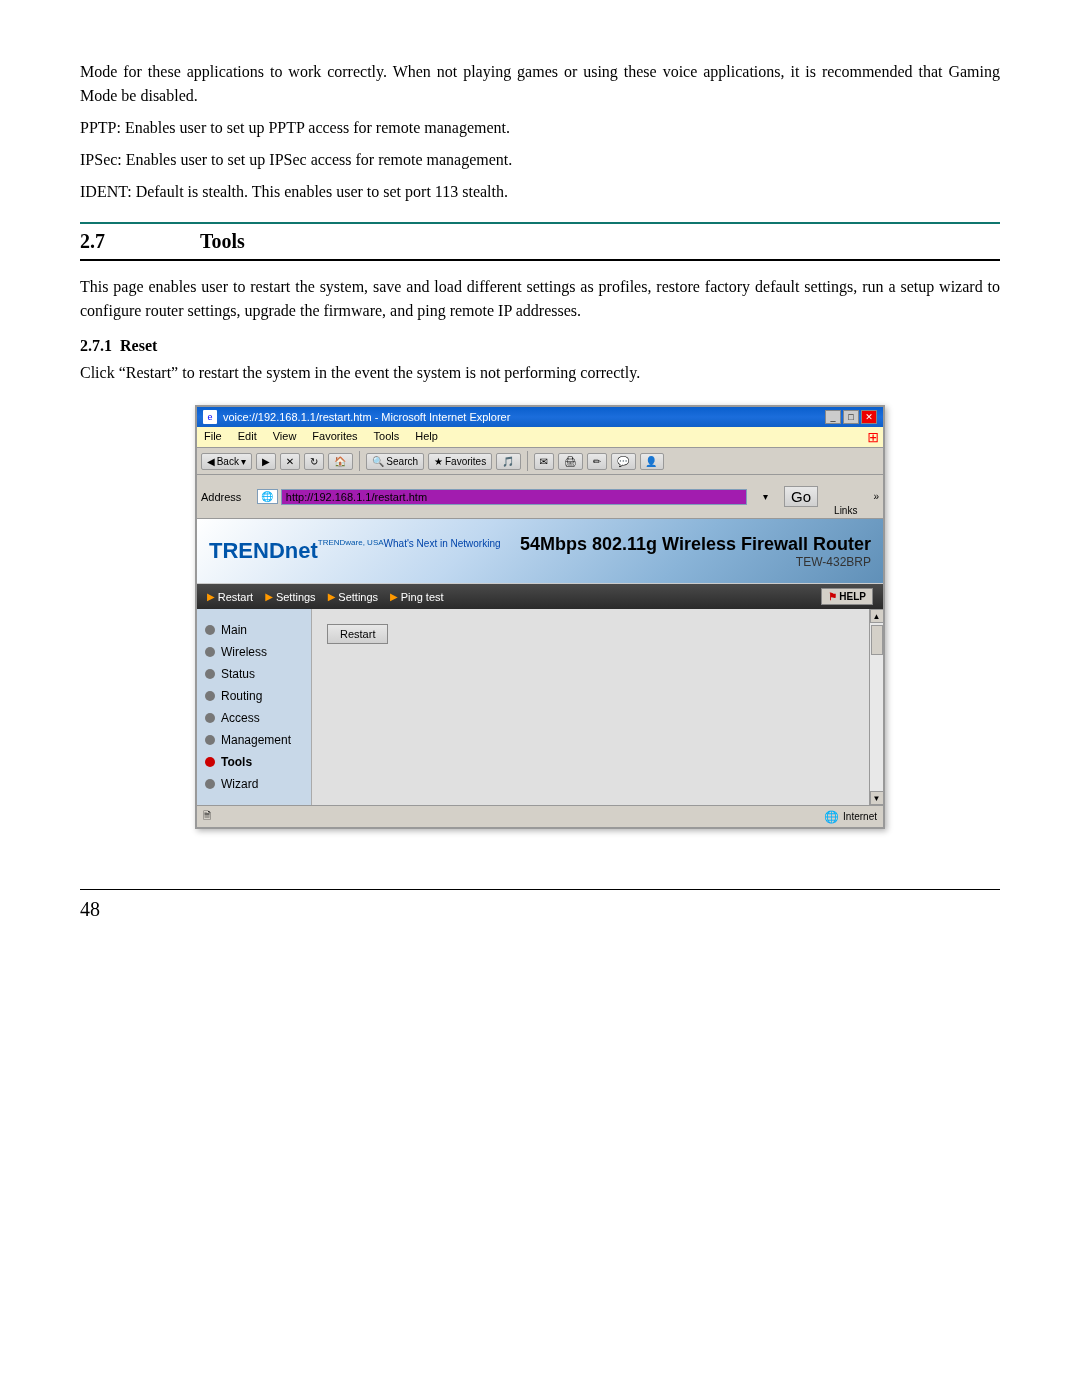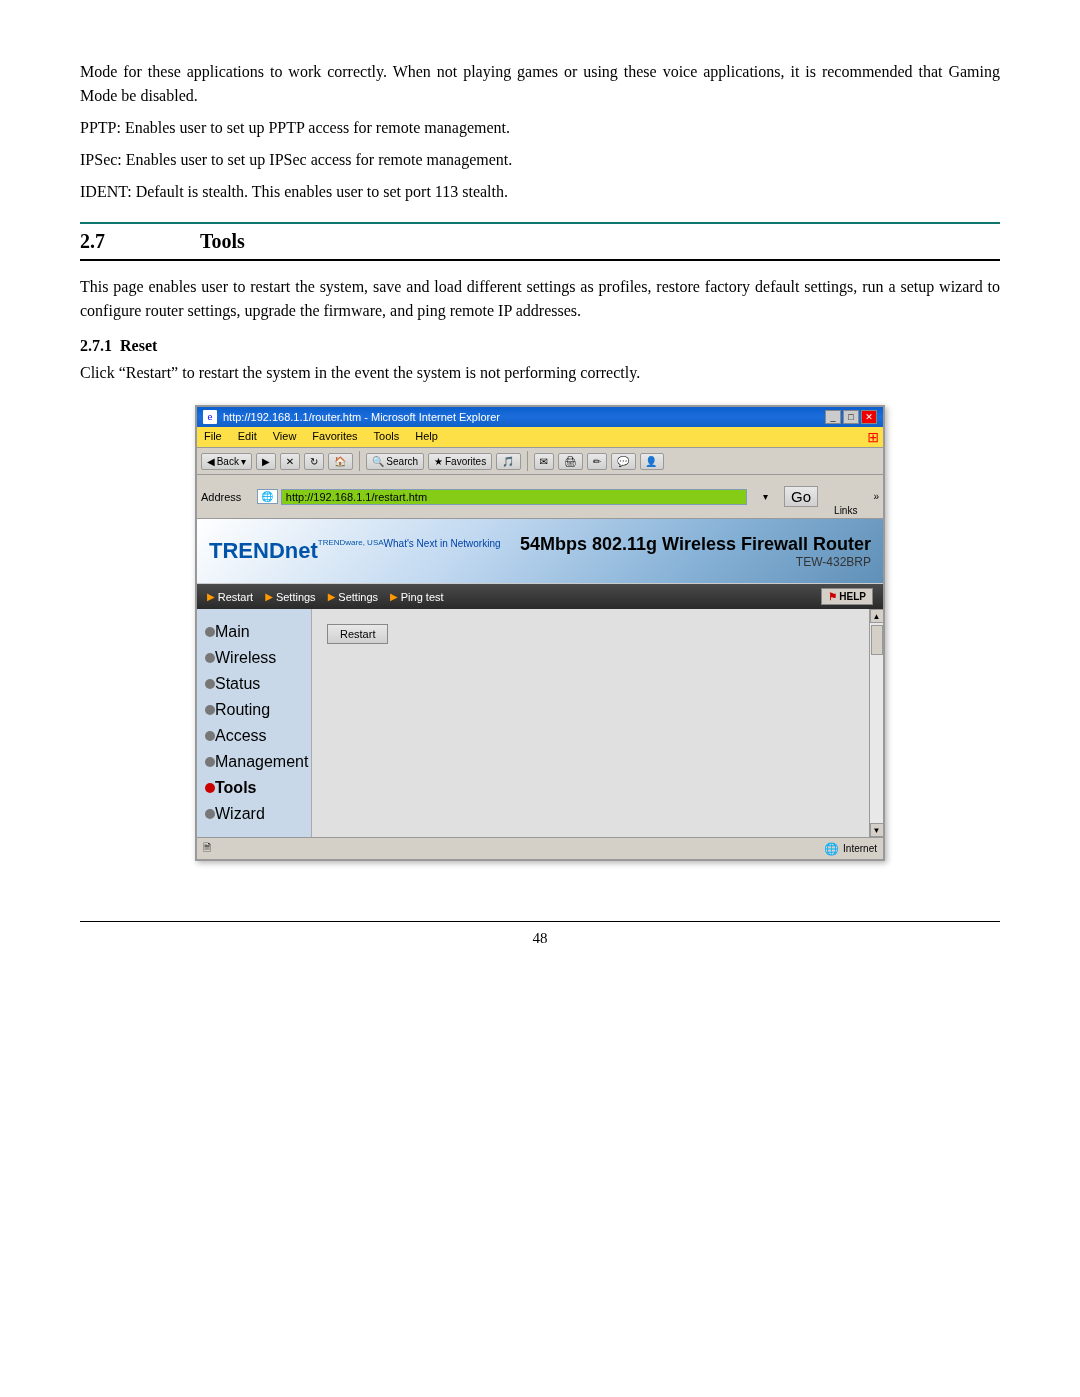--- a/index.html
+++ b/index.html
@@ -39,23 +39,23 @@
       font-weight: bold;
       margin: 14px 0 6px 0;
       font-size: 16px;
     }
     .bottom-rule {
       border: none;
       border-top: 1px solid #000;
       margin-top: 60px;
     }
     .page-number {
-      text-align: center;
+      text-align: left;
       margin-top: 8px;
-      font-size: 15px;
+      font-size: 20px;
     }
 
     
     .browser-window {
       border: 2px solid #999;
       width: 690px;
       margin: 20px auto;
       font-family: Arial, sans-serif;
       font-size: 11px;
       background: #fff;
@@ -97,21 +97,21 @@
       border: 1px solid #888;
       display: flex;
       align-items: center;
       justify-content: center;
       font-size: 9px;
       color: #000;
       cursor: pointer;
     }
     .titlebar-btn.close { background: #e00; color: #fff; }
     .browser-menubar {
-      background: #fde047;
+      background: #fef9c3;
       padding: 2px 4px;
       display: flex;
       gap: 10px;
       border-bottom: 1px solid #999;
       font-size: 11px;
     }
     .menu-item { cursor: pointer; padding: 1px 3px; }
     .browser-toolbar {
       background: #d4d0c8;
       padding: 3px 4px;
@@ -137,21 +137,21 @@
       padding: 2px 4px;
       display: flex;
       align-items: center;
       gap: 16px;
       border-bottom: 1px solid #999;
       font-size: 11px;
     }
     .address-label { font-size: 11px; }
     .address-input {
       flex: 1;
-      background: #84cc16;
+      background: #a21caf;
       border: 1px solid #7f9db9;
       padding: 1px 4px;
       font-size: 11px;
       display: flex;
       align-items: center;
     }
     .address-go { 
       background: linear-gradient(to bottom, #e8e8e8, #d0d0d0);
       border: 1px solid #999;
       padding: 1px 6px;
@@ -242,24 +242,24 @@
     .router-sidebar {
       width: 115px;
       background: #c8d8e8;
       padding: 10px 0;
       border-right: 1px solid #aaa;
     }
     .sidebar-item {
       display: flex;
       align-items: center;
       padding: 4px 8px;
-      font-size: 16px;
-      font-family: Arial, sans-serif;
-      cursor: pointer;
-      gap: 0;
+      font-size: 12px;
+      font-family: Arial, sans-serif;
+      cursor: pointer;
+      gap: 6px;
     }
     .sidebar-item.active {
       font-weight: bold;
     }
     .sidebar-dot {
       width: 10px;
       height: 10px;
       border-radius: 50%;
       background: #888;
       flex-shrink: 0;
@@ -354,21 +354,21 @@
   <span>2.7.1</span>&nbsp;&nbsp;<span>Reset</span>
 </p>
 
 <p class="body-text">Click “Restart” to restart the system in the event the system is not performing correctly.</p>
 
 <div class="browser-window">
 
   <div class="browser-titlebar">
     <div class="titlebar-left">
       <div class="titlebar-icon">e</div>
-      <span>http://192.168.1.1/router.htm - Microsoft Internet Explorer</span>
+      <span>voice://192.168.1.1/restart.htm - Microsoft Internet Explorer</span>
     </div>
     <div class="titlebar-btns">
       <div class="titlebar-btn">_</div>
       <div class="titlebar-btn">□</div>
       <div class="titlebar-btn close">✕</div>
     </div>
   </div>
 
   <div class="browser-menubar">
     <span class="menu-item">File</span>

